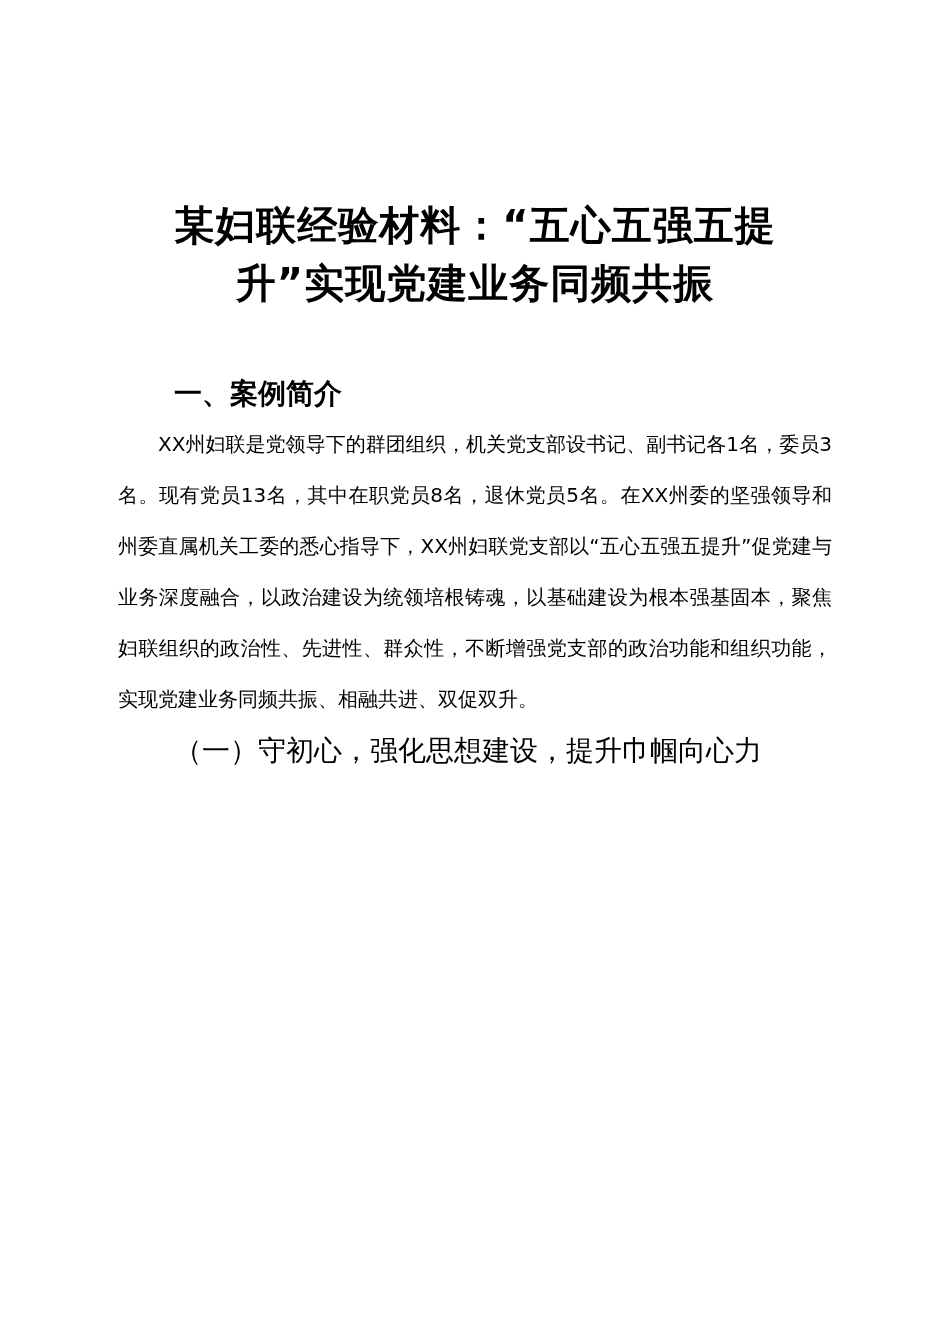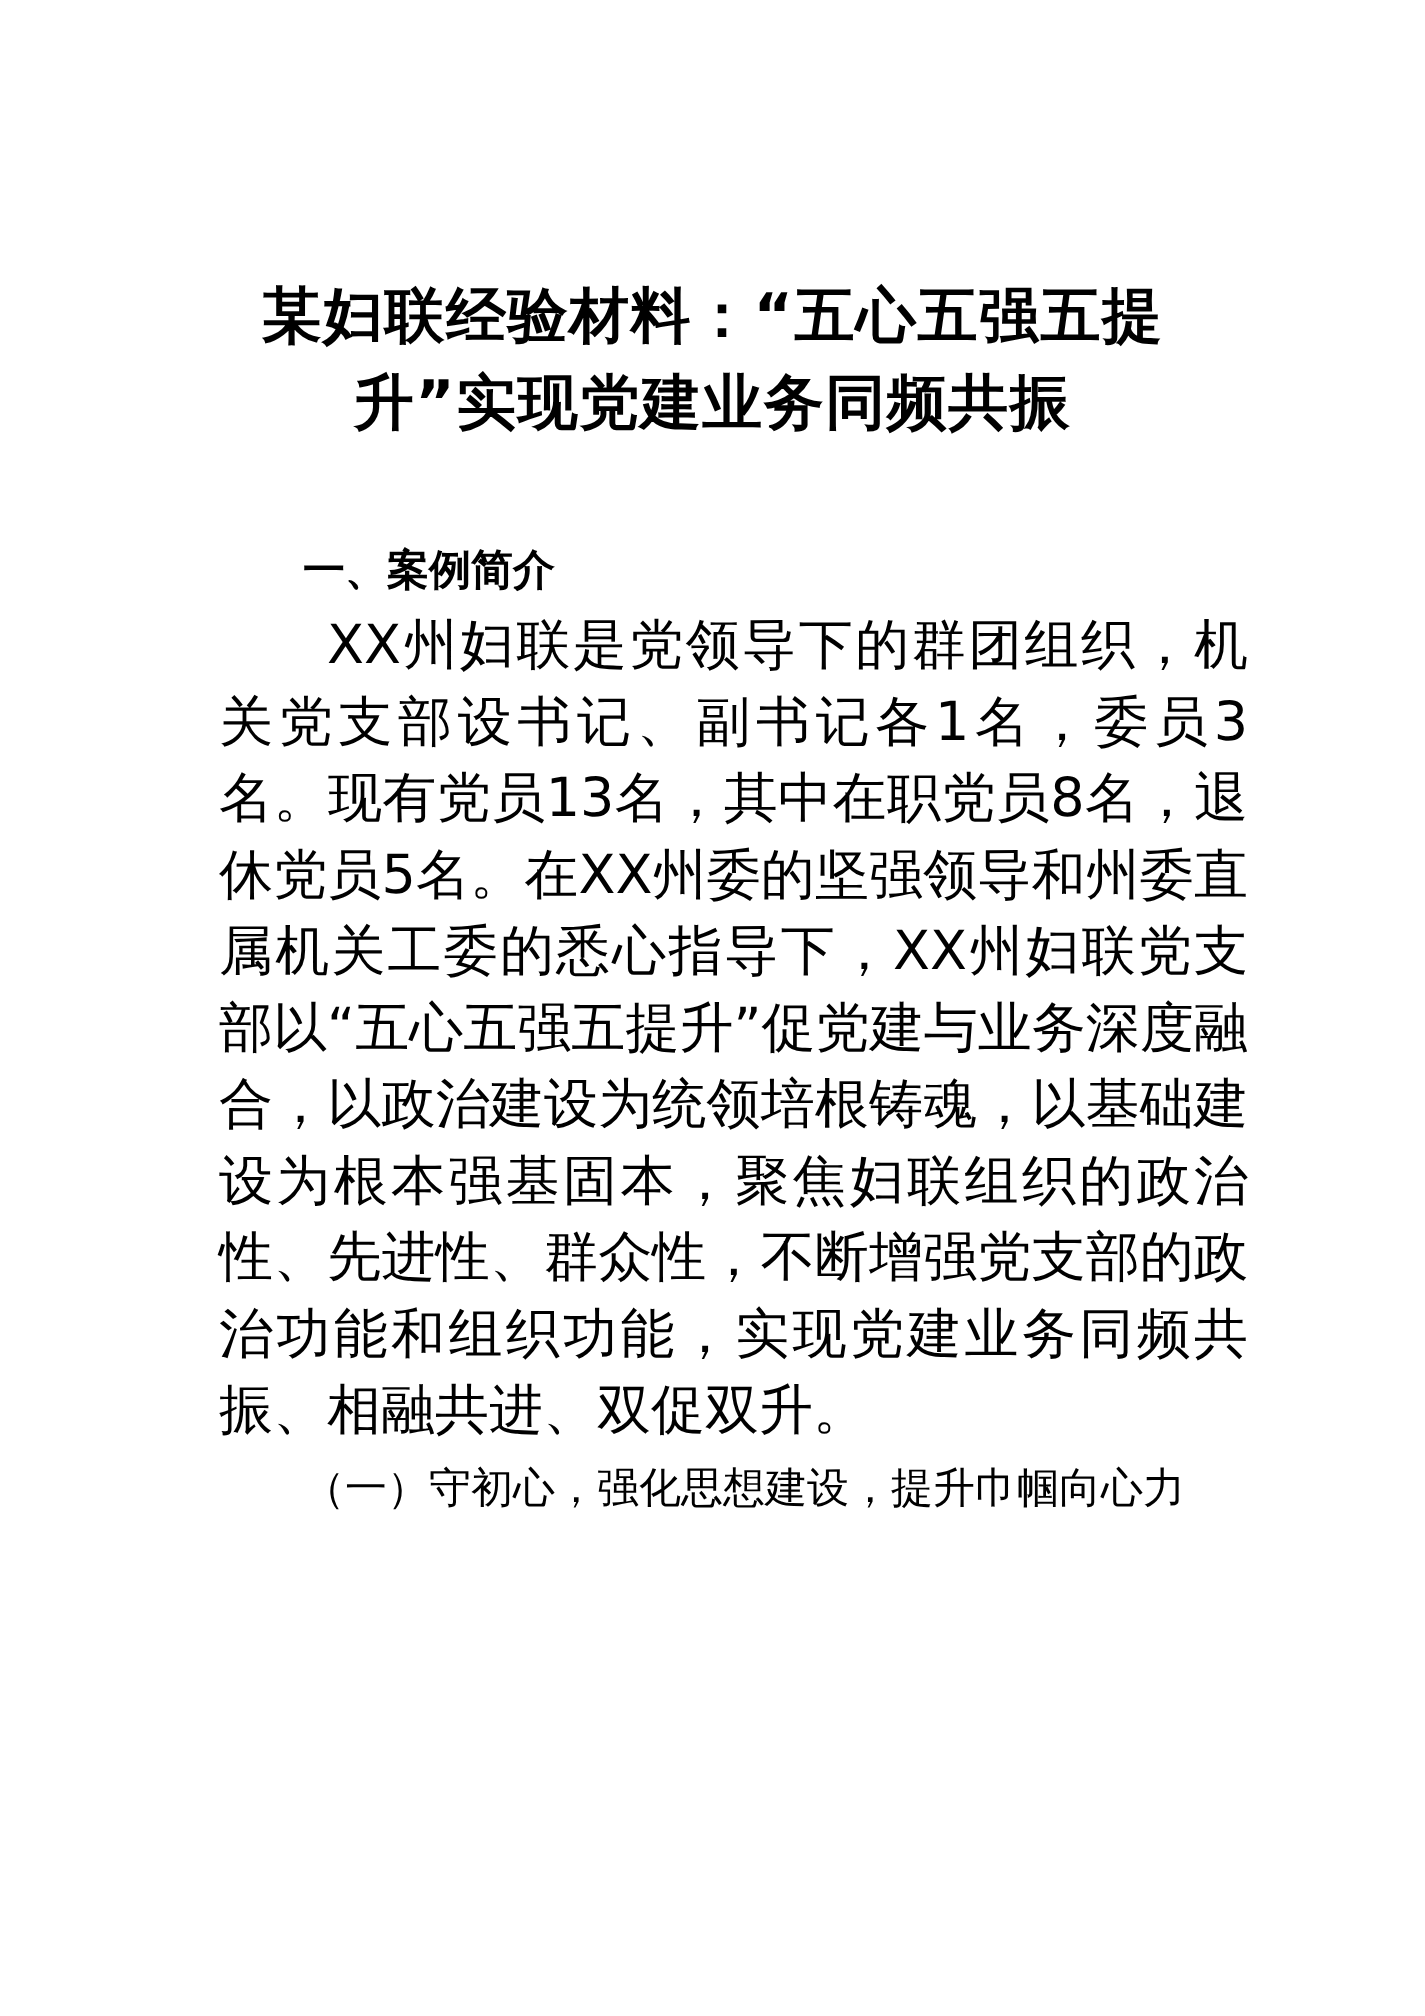--- a/index.html
+++ b/index.html
@@ -17,51 +17,50 @@
     padding: 178px 118px 0 118px;
     font-family: "DejaVu Sans", "Liberation Sans", sans-serif;
     color: #000000;
     overflow: hidden;
   }
   .doc-title {
     font-size: 40px;
     font-weight: bold;
     text-align: center;
     line-height: 1.45;
-    margin: 4px 0 56px 0;
+    margin: 18px 0 56px 0;
     letter-spacing: 1px;
   }
   .doc-title .title-line {
     display: block;
   }
   .body-block {
     font-size: 28px;
     line-height: 51px;
-    margin-left: 28px;
   }
   .heading {
     font-weight: bold;
     text-indent: 2em;
     margin: 0;
     font-size: 28px;
     line-height: 51px;
   }
   .subheading {
     font-weight: normal;
     text-indent: 2em;
     margin: 0;
     font-size: 28px;
     line-height: 51px;
   }
   .paragraph {
     margin: 0;
     text-indent: 2em;
     text-align: justify;
     text-justify: inter-ideograph;
-    font-size: 36px;
+    font-size: 20px;
     line-height: 51px;
   }
 </style>
 </head>
 <body>
 
 <div class="page">
 
   <h1 class="doc-title">
     <span class="title-line">某妇联经验材料：“五心五强五提</span>

